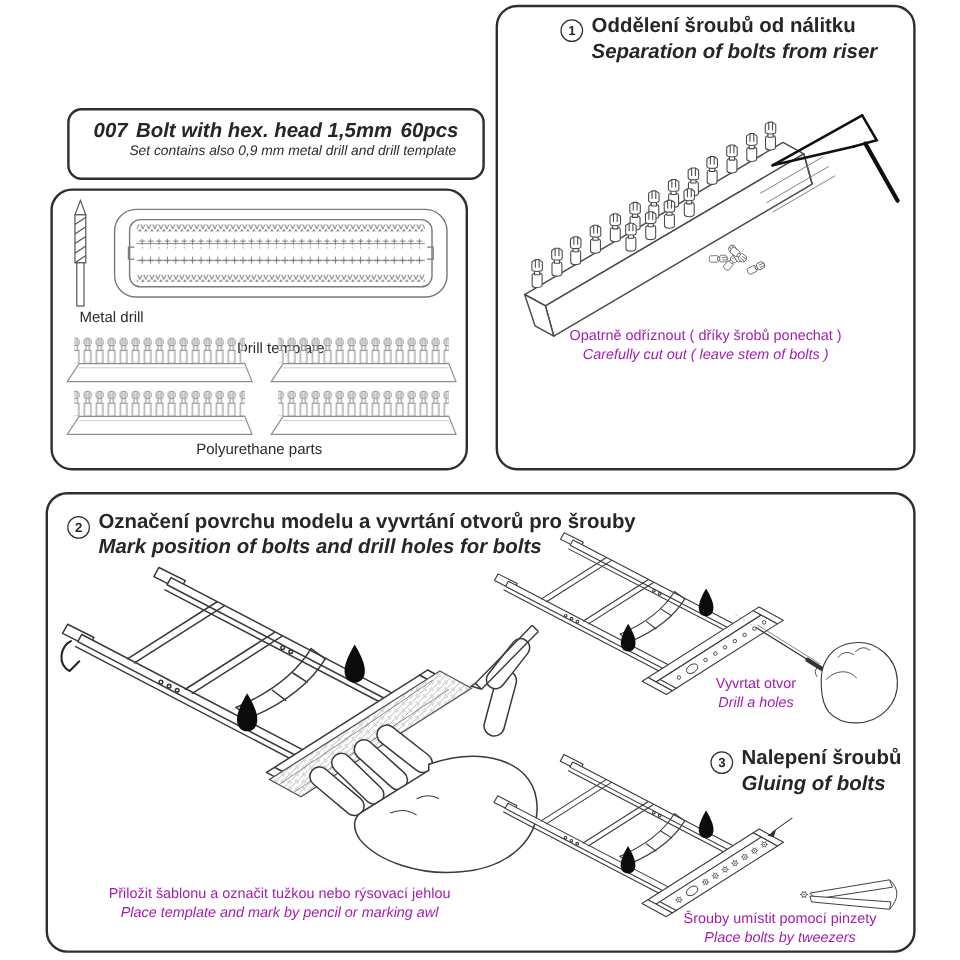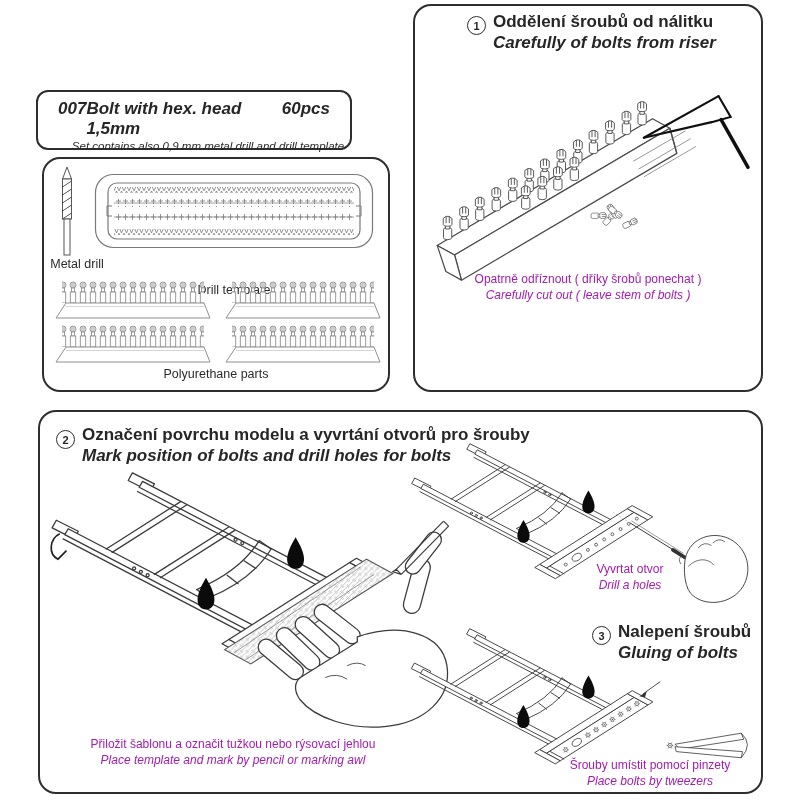--- a/index.html
+++ b/index.html
@@ -98,21 +98,21 @@
         <circle cx="214" cy="67" r="1.8"></circle>
       <circle cx="86" cy="97" r="1.8"></circle>
         <circle cx="94" cy="101" r="1.8"></circle>
         <circle cx="102" cy="105" r="1.8"></circle>
       <path d="M 277,60 C 271,70 267,79 267,86 C 267,93 271,97.5 277,97.5 C 283,97.5 287,93 287,86 C 287,79 283,70 277,60 Z" fill="#0b0b0b" stroke="none"></path>
       <path d="M 171,108 C 165,118 161,127 161,134 C 161,141 165,145.5 171,145.5 C 177,145.5 181,141 181,134 C 181,127 177,118 171,108 Z" fill="#0b0b0b" stroke="none"></path>
     </g>
   </defs>
 </svg>
 
-<div class="panel r12" style="left:36px;top:90px;width:316px;height:60px;">
+<div class="panel r12" style="left:56px;top:90px;width:348px;height:60px;">
   <div class="title-row">
     <span>007</span>
     <span>Bolt with hex. head  1,5mm</span>
     <span>60pcs</span>
   </div>
   <div class="note ctr">Set contains also 0,9 mm metal drill and drill template</div>
 </div>
 
 <div class="panel r18" style="left:42px;top:157px;width:348px;height:235px;">
 
@@ -121,21 +121,21 @@
       <polygon points="8,0 3.5,12 12.5,12"></polygon>
       <rect x="3.5" y="12" width="9" height="40"></rect>
       <line x1="3.5" y1="20" x2="12.5" y2="14"></line>
       <line x1="3.5" y1="28" x2="12.5" y2="22"></line>
       <line x1="3.5" y1="36" x2="12.5" y2="30"></line>
       <line x1="3.5" y1="44" x2="12.5" y2="38"></line>
       <line x1="3.5" y1="52" x2="12.5" y2="46"></line>
       <rect x="5" y="52" width="6" height="36"></rect>
     </g>
   </svg>
-  <div class="part-label ctr" style="left:0;top:98px;width:66px;">Metal drill</div>
+  <div class="part-label ctr" style="left:16px;top:98px;width:66px;">Metal drill</div>
 
   <svg class="block" style="left:50px;top:14px;" width="280" height="76" viewBox="0 0 280 76">
     <rect x="1.5" y="1.5" width="277" height="73" rx="18" fill="#fff" stroke="#7a7a7a" stroke-width="1.2"></rect>
     <rect x="14" y="10" width="252" height="56" rx="9" fill="#fff" stroke="#7a7a7a" stroke-width="1.2"></rect>
     <rect x="20" y="14" width="240" height="6" fill="url(#teethU)"></rect>
     <rect x="20" y="56" width="240" height="6" fill="url(#teethD)"></rect>
     <line x1="20" y1="30" x2="260" y2="30" stroke="#8a8a8a" stroke-width="0.8"></line>
     <line x1="20" y1="44" x2="260" y2="44" stroke="#8a8a8a" stroke-width="0.8"></line>
     <rect x="20" y="26" width="240" height="8" fill="url(#ticks)"></rect>
     <rect x="20" y="40" width="240" height="8" fill="url(#ticks)"></rect>
@@ -170,21 +170,21 @@
   </svg>
   <div class="part-label ctr" style="left:0;top:208px;width:344px;">Polyurethane parts</div>
 </div>
 
 <div class="panel r18" style="left:413px;top:4px;width:350px;height:388px;">
   <div class="step-circle" style="left:52px;top:10px;">
     <span>1</span>
   </div>
   <div class="step-title" style="left:78px;top:6px;">
     <div class="cs">Oddělení šroubů od nálitku</div>
-    <div class="en">Carefully of bolts from riser</div>
+    <div class="en">Separation of bolts from riser</div>
   </div>
 
   <svg style="left:8px;top:38px;" width="334" height="224" viewBox="0 0 380 258">
     <g stroke="#4a4a4a" stroke-width="1.4" fill="none" stroke-linejoin="round">
 
       <polygon points="14,232 262,86 282,97 34,243" fill="#fff"></polygon>
       <polygon points="34,243 282,97 290,126 42,272" fill="#fff"></polygon>
       <polygon points="14,232 34,243 42,272 24,262" fill="#fff"></polygon>
       <line x1="282" y1="97" x2="290" y2="126"></line>
 

